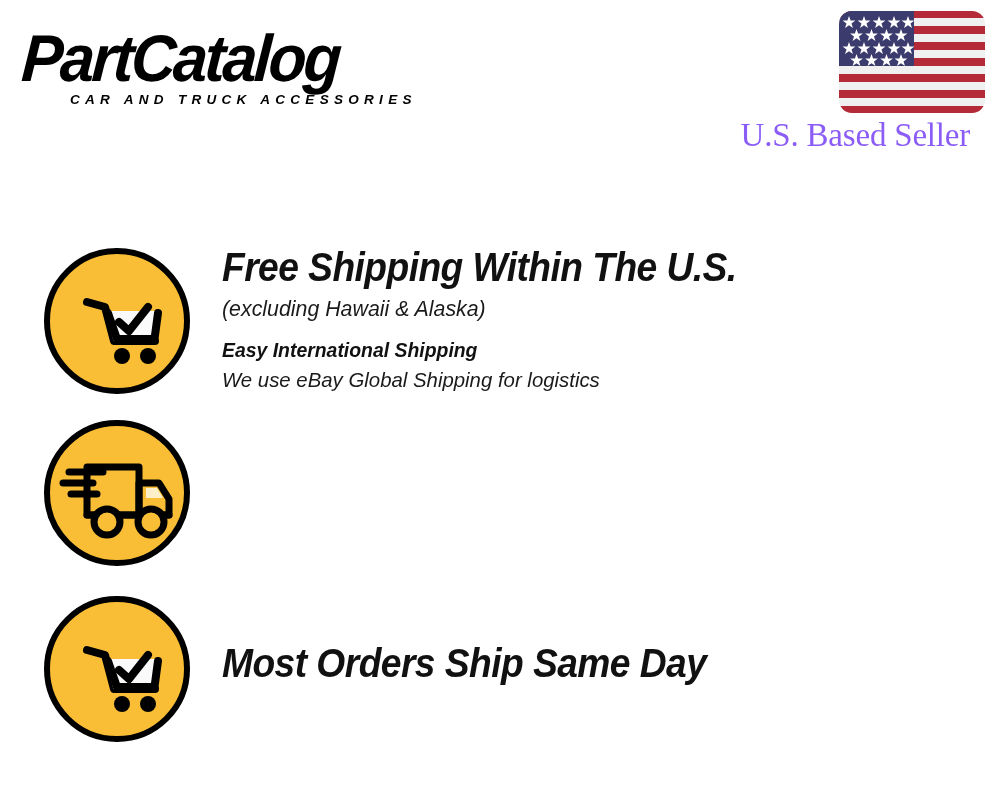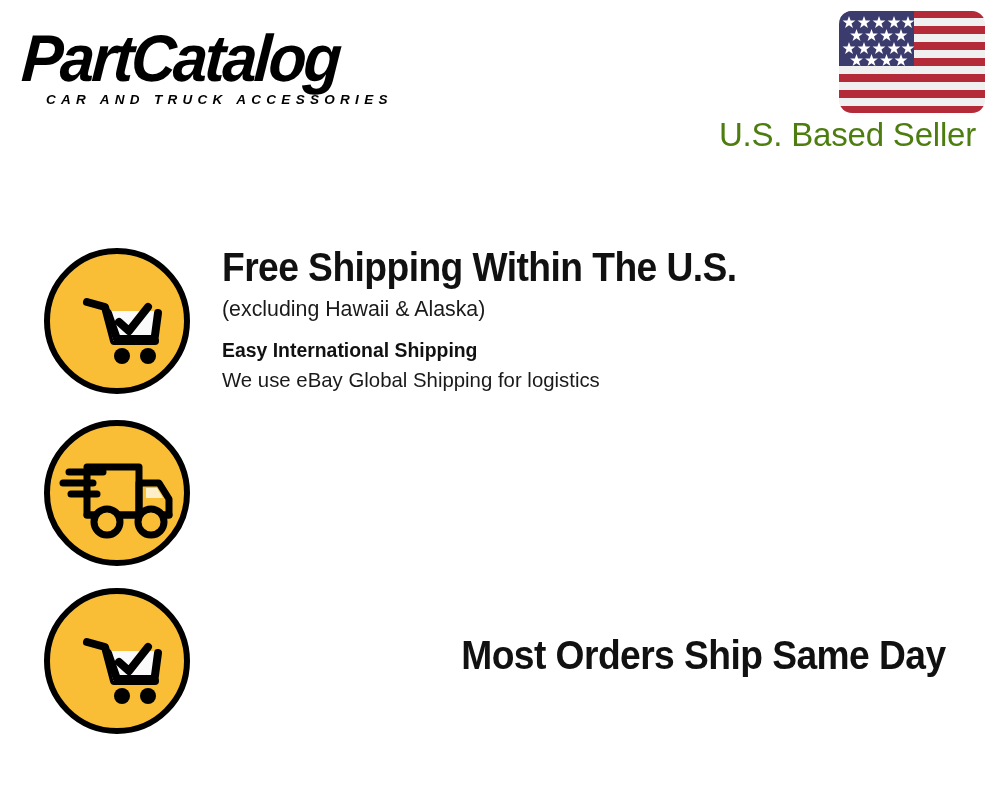--- a/index.html
+++ b/index.html
@@ -46,68 +46,69 @@
   }
   .brand-tagline {
     font-family: "Liberation Sans", sans-serif;
     font-weight: 700;
     font-style: italic;
     font-size: 13.5px;
     letter-spacing: 5.3px;
     color: #000000;
     white-space: nowrap;
     margin-top: -2px;
-    margin-left: 24px;
+    margin-left: 48px;
   }
 
   .seller-badge {
     position: absolute;
     right: 12px;
     top: 10px;
     width: 276px;
     text-align: right;
   }
   .flag-wrap {
     display: block;
     margin-left: auto;
     margin-right: 2px;
     width: 148px;
     height: 104px;
   }
   .flag-svg { display: block; width: 148px; height: 104px; }
 
   .seller-text {
-    font-family: Liberation Sans, sans-serif;
+    font-family: Liberation Serif, serif;
     font-weight: 400;
     font-size: 33px;
     line-height: 38px;
-    color: #4d7c0f;
+    color: #8b5cf6;
     white-space: nowrap;
     margin-top: 2px;
-    margin-right: 12px;
+    margin-right: 18px;
     letter-spacing: -0.2px;
   }
 
   
   .features {
     position: absolute;
     top: 245px;
     left: 0;
     width: 1000px;
   }
   .feature-row {
     position: absolute;
     left: 0;
     width: 1000px;
     display: flex;
     align-items: flex-start;
+    font-style: italic;
   }
   .feature-row.row-1 { top: 0px; }
   .feature-row.row-2 { top: 172px; }
-  .feature-row.row-3 { top: 340px; text-align: right; }
+  .feature-row.row-3 { top: 348px; }
 
   .feature-icon {
     flex: 0 0 auto;
     width: 152px;
     height: 152px;
     margin-left: 41px;
   }
   .feature-icon svg { display: block; width: 152px; height: 152px; }
 
   .feature-text {

